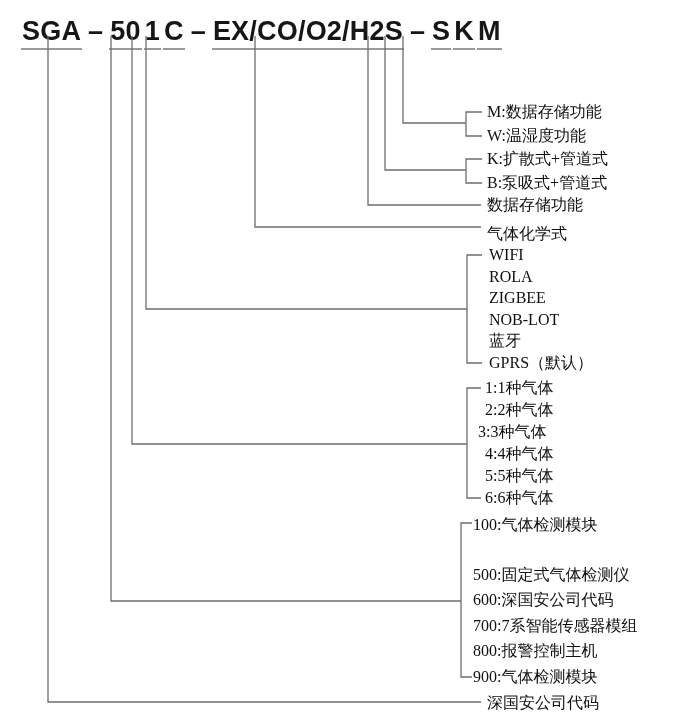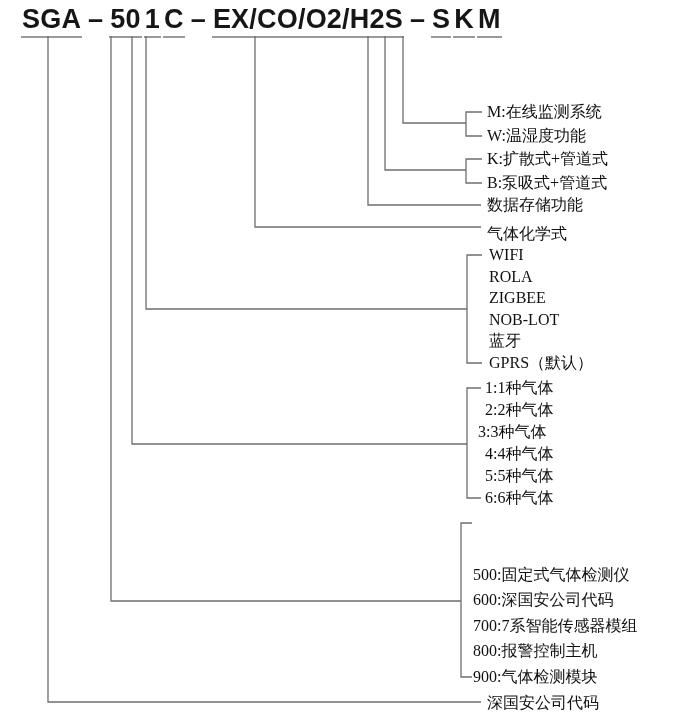--- a/index.html
+++ b/index.html
@@ -16,21 +16,21 @@
     position:absolute;left:20px;top:5px;
     display:flex;align-items:baseline;
     font-family:"Liberation Sans","DejaVu Sans",sans-serif;
     font-weight:bold;font-size:27px;line-height:29px;color:#161616;
     letter-spacing:0.2px;white-space:nowrap;
   }
   #model-title .seg{
     display:inline-block;
     border-bottom:2px solid #9a9a9a;
     padding:0 1px 2px 1px;
-    margin:0 1px;
+    margin:12px 1px;
   }
   #model-title .dash{
     display:inline-block;margin:0 5px;padding-bottom:4px;
   }
   
   #connectors{position:absolute;left:0;top:0;}
   
   .lbl{
     position:absolute;
     transform:translateY(-50%);
@@ -70,21 +70,21 @@
       <path d="M403 36 V123 H466"></path>
 
       <path d="M482 112 H466 V136 H482"></path>
       <path d="M482 159 H466 V183 H482"></path>
       <path d="M482 255 H467 V363 H482"></path>
       <path d="M481 388 H467 V498 H481"></path>
       <path d="M472 523 H461 V677 H472"></path>
     </g>
   </svg>
 
-  <div class="lbl" style="left:487px;top:112px">M:在线监测系统</div>
+  <div class="lbl" style="left:487px;top:112px">M:数据存储功能</div>
   <div class="lbl" style="left:487px;top:136px">W:温湿度功能</div>
 
   <div class="lbl" style="left:487px;top:183px">B:泵吸式+管道式</div>
   <div class="lbl" style="left:487px;top:159px">K:扩散式+管道式</div>
 
   <div class="lbl" style="left:487px;top:205px">数据存储功能</div>
   <div class="lbl" style="left:487px;top:234px">气体化学式</div>
 
   <div class="lbl" style="left:489px;top:255px">WIFI</div>
   <div class="lbl" style="left:489px;top:277px">ROLA</div>
@@ -93,20 +93,21 @@
   <div class="lbl" style="left:489px;top:341px">蓝牙</div>
   <div class="lbl" style="left:489px;top:363px">GPRS（默认）</div>
 
   <div class="lbl" style="left:485px;top:388px">1:1种气体</div>
   <div class="lbl" style="left:485px;top:410px">2:2种气体</div>
   <div class="lbl" style="left:478px;top:432px">3:3种气体</div>
   <div class="lbl" style="left:485px;top:454px">4:4种气体</div>
   <div class="lbl" style="left:485px;top:476px">5:5种气体</div>
   <div class="lbl" style="left:485px;top:498px">6:6种气体</div>
 
+  <div class="lbl" style="left:473px;top:525px">100:气体检测模块</div>
   <div class="lbl" style="left:473px;top:575px">500:固定式气体检测仪</div>
   <div class="lbl" style="left:473px;top:600px">600:深国安公司代码</div>
   <div class="lbl" style="left:473px;top:626px">700:7系智能传感器模组</div>
   <div class="lbl" style="left:473px;top:651px">800:报警控制主机</div>
   <div class="lbl" style="left:473px;top:677px">900:气体检测模块</div>
 
   <div class="lbl" style="left:487px;top:703px">深国安公司代码</div>
 
 </div>
 

